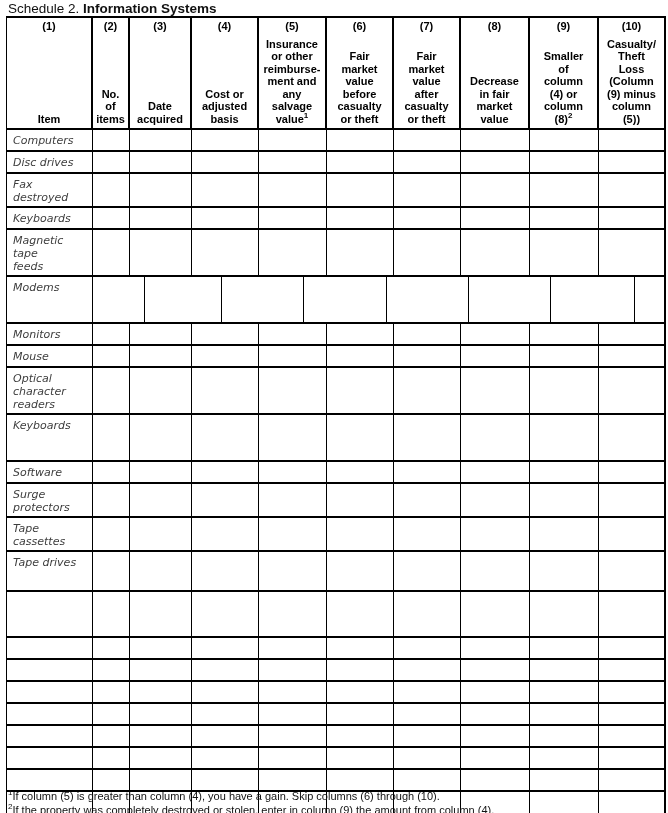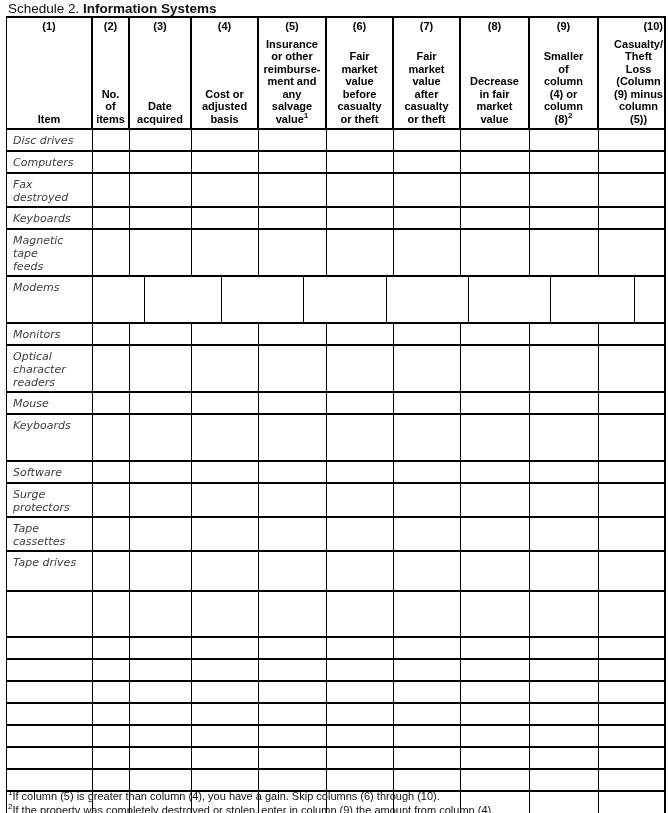--- a/index.html
+++ b/index.html
@@ -32,21 +32,21 @@
   .header-row{
     display:grid;grid-template-columns:var(--cols);
     height:110px;border-bottom:2px solid #000;
   }
   .hcell{
     border-right:2px solid #000;
     display:flex;flex-direction:column;justify-content:space-between;align-items:center;
     text-align:center;font-weight:bold;font-size:11px;line-height:12.5px;
     padding:2px 1px 3px;box-sizing:border-box;overflow:hidden;
   }
-  .hcell:last-child{border-right:none;align-items:flex-end;}
+  .hcell:last-child{border-right:none;}
   .hnum{display:block;}
   .hlabel{display:block;white-space:pre-line;}
   sup{font-size:8px;line-height:0;vertical-align:super;}
 
   
   .row{
     display:grid;grid-template-columns:var(--cols);
     min-height:22px;border-bottom:2px solid #000;box-sizing:border-box;
   }
   .body .row:last-child{border-bottom:none;}
@@ -161,35 +161,35 @@
 (Column
 (9) minus
 column
 (5))</span>
       </div>
     </div>
 
     <div class="body">
         <div class="row">
           <div class="cell">
+            <span class="item-label">Computers</span>
+          </div>
+          <div class="cell"></div>
+          <div class="cell"></div>
+          <div class="cell"></div>
+          <div class="cell"></div>
+          <div class="cell"></div>
+          <div class="cell"></div>
+          <div class="cell"></div>
+          <div class="cell"></div>
+          <div class="cell"></div>
+        </div>
+        <div class="row">
+          <div class="cell">
             <span class="item-label">Disc drives</span>
-          </div>
-          <div class="cell"></div>
-          <div class="cell"></div>
-          <div class="cell"></div>
-          <div class="cell"></div>
-          <div class="cell"></div>
-          <div class="cell"></div>
-          <div class="cell"></div>
-          <div class="cell"></div>
-          <div class="cell"></div>
-        </div>
-        <div class="row">
-          <div class="cell">
-            <span class="item-label">Computers</span>
           </div>
           <div class="cell"></div>
           <div class="cell"></div>
           <div class="cell"></div>
           <div class="cell"></div>
           <div class="cell"></div>
           <div class="cell"></div>
           <div class="cell"></div>
           <div class="cell"></div>
           <div class="cell"></div>
@@ -261,37 +261,37 @@
           <div class="cell"></div>
           <div class="cell"></div>
           <div class="cell"></div>
           <div class="cell"></div>
           <div class="cell"></div>
           <div class="cell"></div>
           <div class="cell"></div>
         </div>
         <div class="row">
           <div class="cell">
+            <span class="item-label">Mouse</span>
+          </div>
+          <div class="cell"></div>
+          <div class="cell"></div>
+          <div class="cell"></div>
+          <div class="cell"></div>
+          <div class="cell"></div>
+          <div class="cell"></div>
+          <div class="cell"></div>
+          <div class="cell"></div>
+          <div class="cell"></div>
+        </div>
+        <div class="row">
+          <div class="cell">
             <span class="item-label">Optical
 character
 readers</span>
-          </div>
-          <div class="cell"></div>
-          <div class="cell"></div>
-          <div class="cell"></div>
-          <div class="cell"></div>
-          <div class="cell"></div>
-          <div class="cell"></div>
-          <div class="cell"></div>
-          <div class="cell"></div>
-          <div class="cell"></div>
-        </div>
-        <div class="row">
-          <div class="cell">
-            <span class="item-label">Mouse</span>
           </div>
           <div class="cell"></div>
           <div class="cell"></div>
           <div class="cell"></div>
           <div class="cell"></div>
           <div class="cell"></div>
           <div class="cell"></div>
           <div class="cell"></div>
           <div class="cell"></div>
           <div class="cell"></div>

